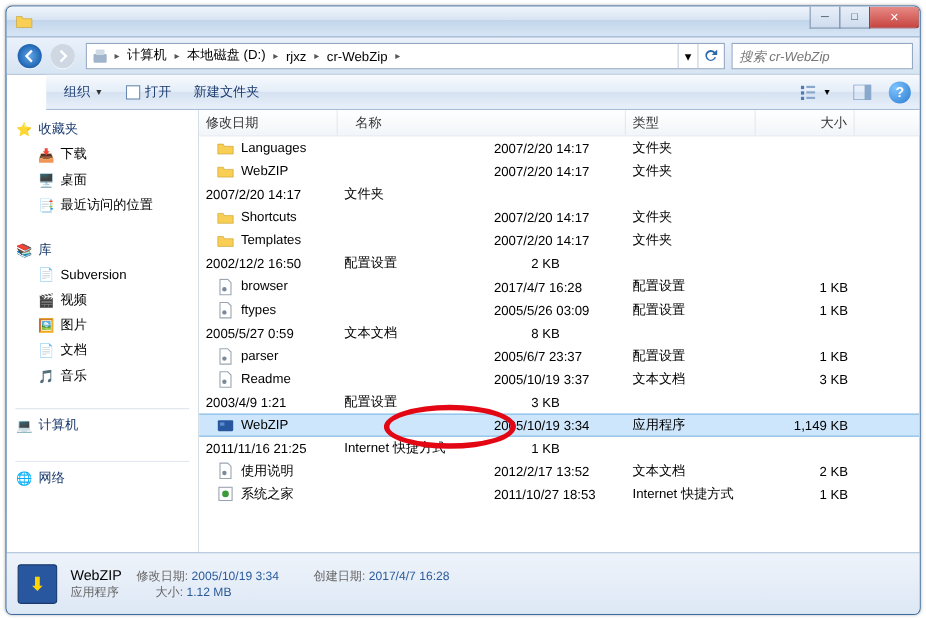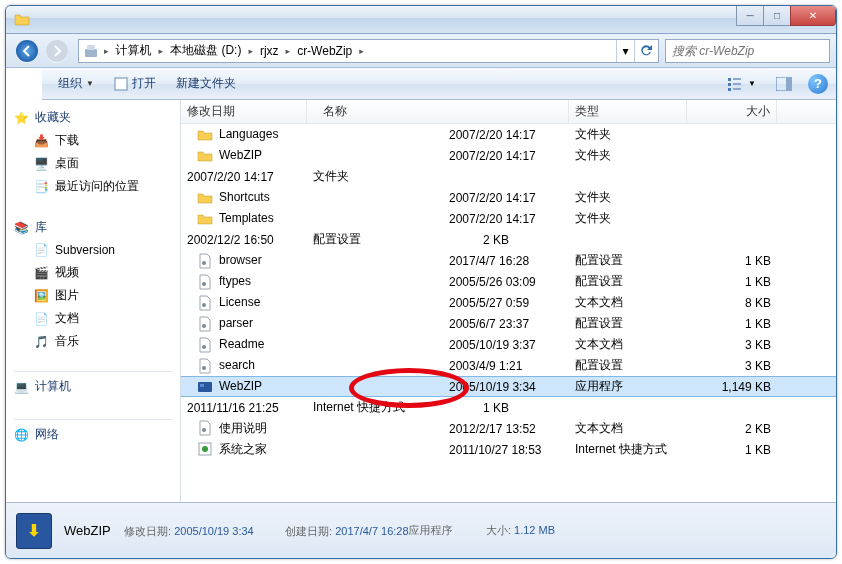--- a/index.html
+++ b/index.html
@@ -54,21 +54,21 @@
 .fl-row .name-cell { width: 262px; display: flex; align-items: flex-start; padding-left: 16px; }
 .fl-row .file-icon { width: 16px; height: 16px; margin-right: 6px; flex-shrink: 0; }
 .fl-row .date-cell { width: 126px; }
 .fl-row .type-cell { width: 118px; }
 .fl-row .size-cell { width: 90px; text-align: right; }
 
 .red-circle { position: absolute; border: 5px solid #e30613; border-radius: 50%; pointer-events: none; }
 
 .details-pane { height: 56px; background: linear-gradient(to bottom, #eef3fa, #dde8f5); border-top: 1px solid #a9bdd6; display: flex; align-items: center; padding: 6px 10px; font-size: 12px; }
 .dp-icon { width: 36px; height: 36px; margin-right: 12px; background: #2857a0; border: 1px solid #1a3a6e; border-radius: 3px; display: flex; align-items: center; justify-content: center; color: #ffd400; font-weight: bold; font-size: 16px; }
-.dp-info { display: flex; flex-direction: row; justify-content: flex-end; }
+.dp-info { display: flex; flex-direction: column; justify-content: flex-end; }
 .dp-name { font-size: 13px; color: #000; }
 .dp-type { color: #666; font-size: 11px; }
 
 .folder-svg { fill: #f8ce55; stroke: #c09820; stroke-width: 0.5; }
 </style>
 </head>
 <body>
 
 <div class="window">
   <div class="titlebar">
@@ -308,27 +308,20 @@
                   <path d="M3 1h7l3 3v11H3z" fill="#fff" stroke="#9aa5b0"></path>
                   <path d="M7 12a2 2 0 100-4 2 2 0 000 4z" fill="#7a8a9a"></path>
                 </svg></span>
               <span>ftypes</span>
             </div>
             <div class="cell date-cell">2005/5/26 03:09</div>
             <div class="cell type-cell">配置设置</div>
             <div class="cell size-cell">1 KB</div>
           </div>
           <div class="fl-row">
-            <div class="cell name-cell">
-              <span class="file-icon"><svg viewBox="0 0 16 16">
-                  <path d="M3 1h7l3 3v11H3z" fill="#fff" stroke="#9aa5b0"></path>
-                  <path d="M7 12a2 2 0 100-4 2 2 0 000 4z" fill="#7a8a9a"></path>
-                </svg></span>
-              <span>License</span>
-            </div>
             <div class="cell date-cell">2005/5/27 0:59</div>
             <div class="cell type-cell">文本文档</div>
             <div class="cell size-cell">8 KB</div>
           </div>
           <div class="fl-row">
             <div class="cell name-cell">
               <span class="file-icon"><svg viewBox="0 0 16 16">
                   <path d="M3 1h7l3 3v11H3z" fill="#fff" stroke="#9aa5b0"></path>
                   <path d="M7 12a2 2 0 100-4 2 2 0 000 4z" fill="#7a8a9a"></path>
                 </svg></span>
@@ -344,27 +337,20 @@
                   <path d="M3 1h7l3 3v11H3z" fill="#fff" stroke="#9aa5b0"></path>
                   <path d="M7 12a2 2 0 100-4 2 2 0 000 4z" fill="#7a8a9a"></path>
                 </svg></span>
               <span>Readme</span>
             </div>
             <div class="cell date-cell">2005/10/19 3:37</div>
             <div class="cell type-cell">文本文档</div>
             <div class="cell size-cell">3 KB</div>
           </div>
           <div class="fl-row">
-            <div class="cell name-cell">
-              <span class="file-icon"><svg viewBox="0 0 16 16">
-                  <path d="M3 1h7l3 3v11H3z" fill="#fff" stroke="#9aa5b0"></path>
-                  <path d="M7 12a2 2 0 100-4 2 2 0 000 4z" fill="#7a8a9a"></path>
-                </svg></span>
-              <span>search</span>
-            </div>
             <div class="cell date-cell">2003/4/9 1:21</div>
             <div class="cell type-cell">配置设置</div>
             <div class="cell size-cell">3 KB</div>
           </div>
           <div class="fl-row selected">
             <div class="cell name-cell">
               <span class="file-icon"><svg viewBox="0 0 16 16">
                   <rect x="1" y="3" width="14" height="10" fill="#2857a0" rx="1"></rect>
                   <rect x="3" y="5" width="4" height="3" fill="#5a8cd0"></rect>
                 </svg></span>

